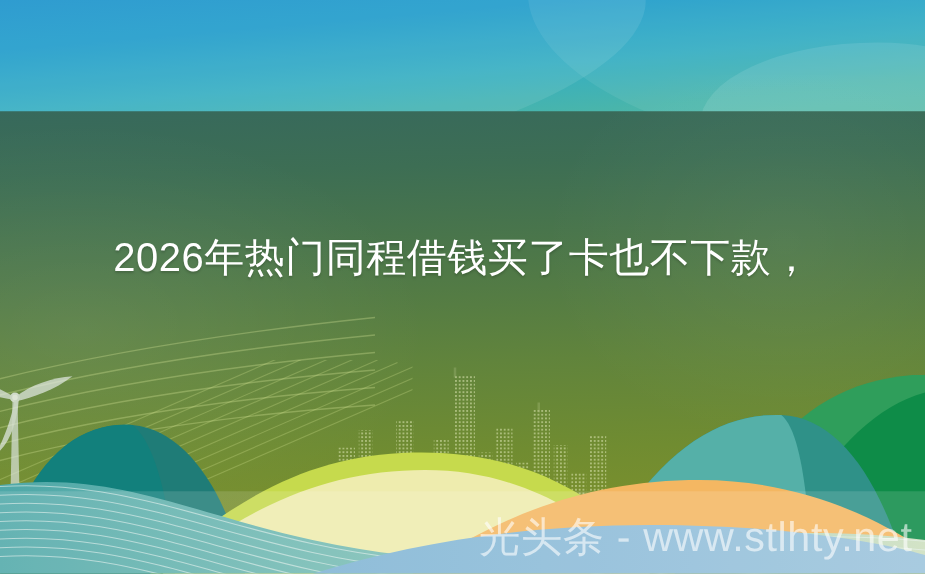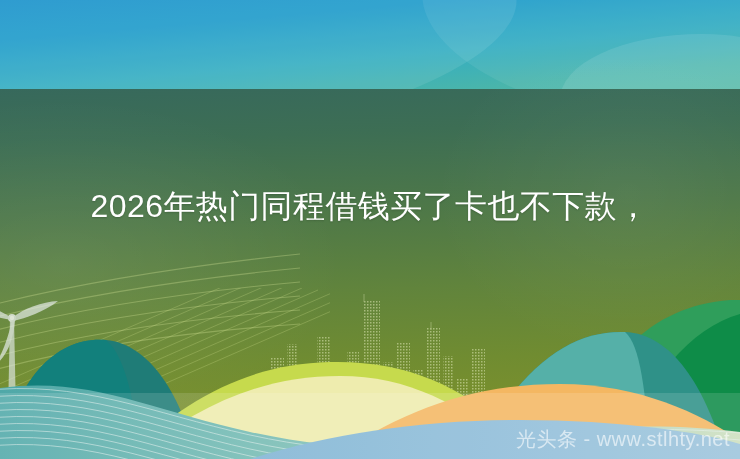--- a/index.html
+++ b/index.html
@@ -117,21 +117,21 @@
     text-shadow: 0 1px 2px rgba(0,0,0,0.18);
     white-space: nowrap;
   }
   .title-line { display: block; }
   
   #watermark {
     position: absolute;
     right: 10px;
     bottom: 6px;
     color: rgba(255,255,255,0.60);
-    font-size: 20px;
+    font-size: 33px;
     letter-spacing: 0.5px;
     white-space: nowrap;
   }
 </style>
 </head>
 <body>
 
 <div id="banner">
 
   <div id="sky-band">

